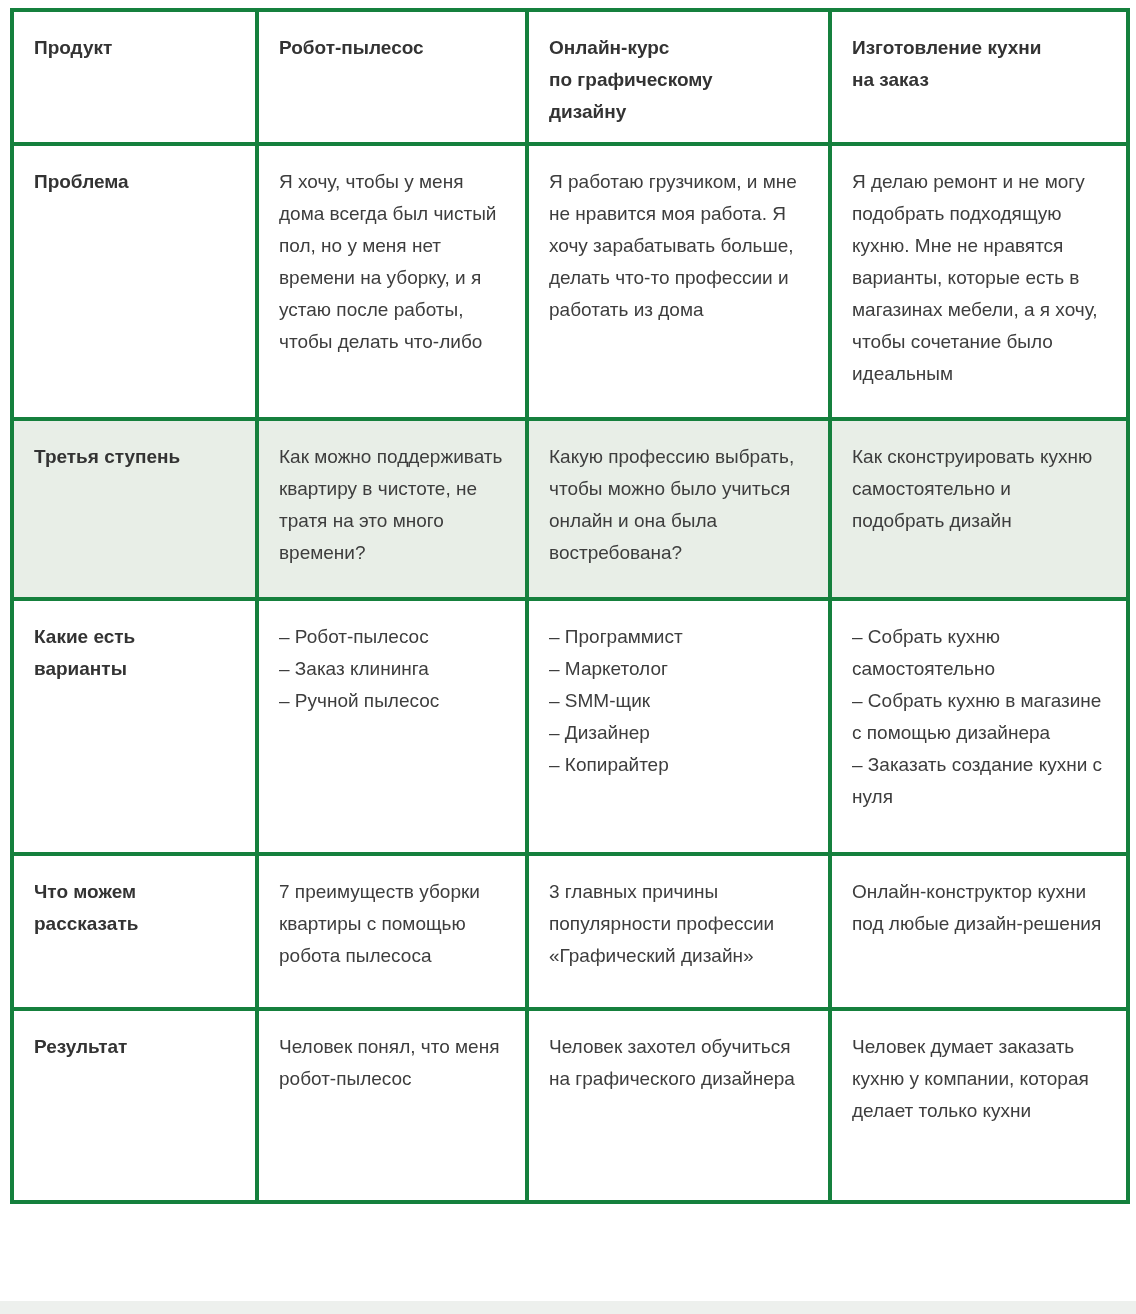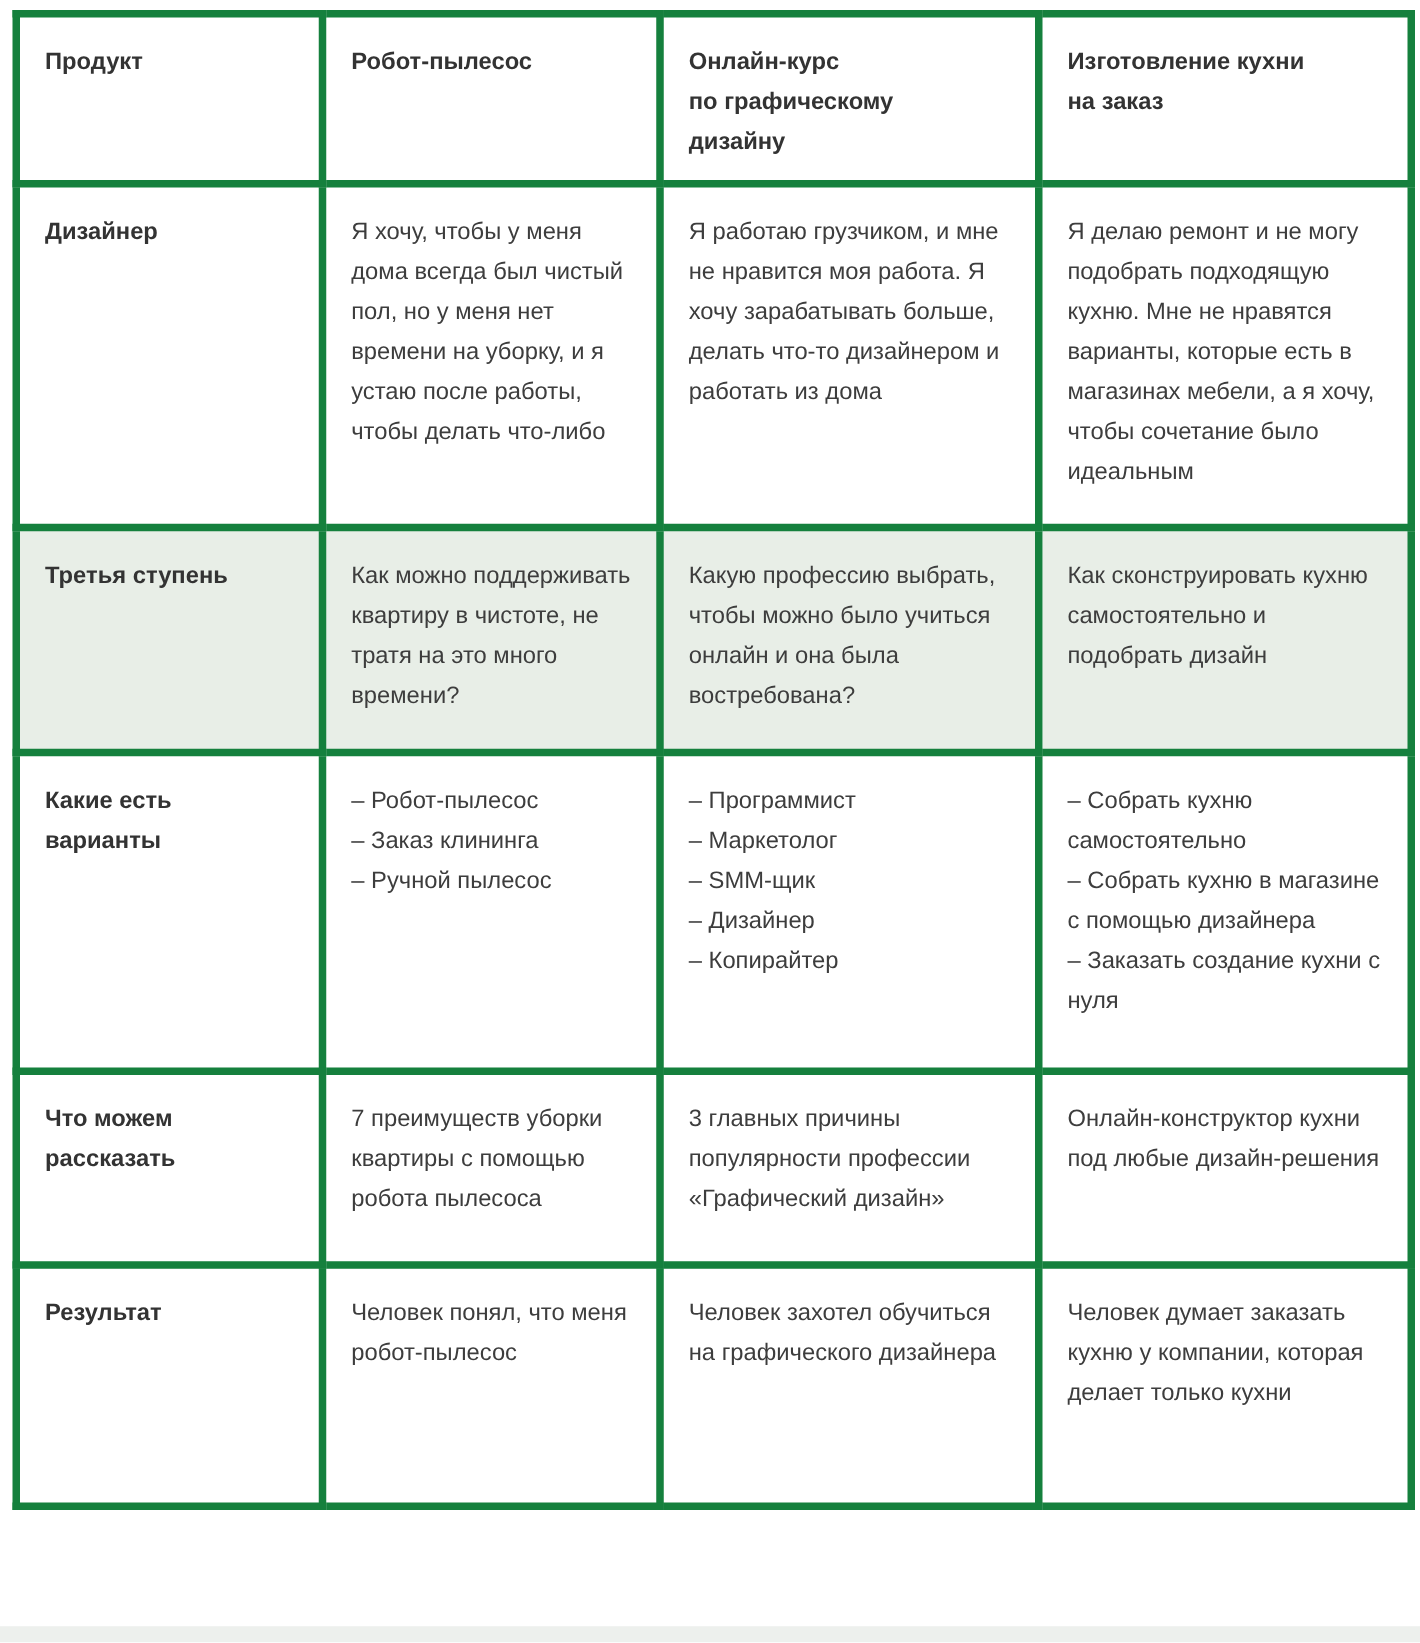--- a/index.html
+++ b/index.html
@@ -25,21 +25,21 @@
   table.cmp {
     border-collapse: collapse;
     table-layout: fixed;
     width: 1116px;
   }
   col.c1 { width: 245px; }
   col.c2 { width: 270px; }
   col.c3 { width: 303px; }
   col.c4 { width: 298px; }
   table.cmp th, table.cmp td {
-    border: 6px solid #15803d;
+    border: 4px solid #15803d;
     background: #ffffff;
     vertical-align: top;
     text-align: left;
     padding: 20px 20px 14px 20px;
     font-size: 19px;
     line-height: 32px;
     color: #3d3d3d;
     font-weight: normal;
     white-space: pre-line;
     overflow: hidden;
@@ -78,23 +78,23 @@
           <th>Продукт</th>
           <th>Робот-пылесос</th>
           <th>Онлайн-курс
 по графическому
 дизайну</th>
           <th>Изготовление кухни
 на заказ</th>
         </tr>
 
         <tr class="rh-problem">
-          <th>Дизайнер</th>
+          <th>Проблема</th>
           <td>Я хочу, чтобы у меня дома всегда был чистый пол, но у меня нет времени на уборку, и я устаю после работы, чтобы делать что-либо</td>
-          <td>Я работаю грузчиком, и мне не нравится моя работа. Я хочу зарабатывать больше, делать что-то дизайнером и работать из дома</td>
+          <td>Я работаю грузчиком, и мне не нравится моя работа. Я хочу зарабатывать больше, делать что-то профессии и работать из дома</td>
           <td>Я делаю ремонт и не могу подобрать подходящую кухню. Мне не нравятся варианты, которые есть в магазинах мебели, а я хочу, чтобы сочетание было идеальным</td>
         </tr>
 
         <tr class="rh-step highlight">
           <th>Третья ступень</th>
           <td>Как можно поддерживать квартиру в чистоте, не тратя на это много времени?</td>
           <td>Какую профессию выбрать, чтобы можно было учиться онлайн и она была востребована?</td>
           <td>Как сконструировать кухню самостоятельно и подобрать дизайн</td>
         </tr>
 

